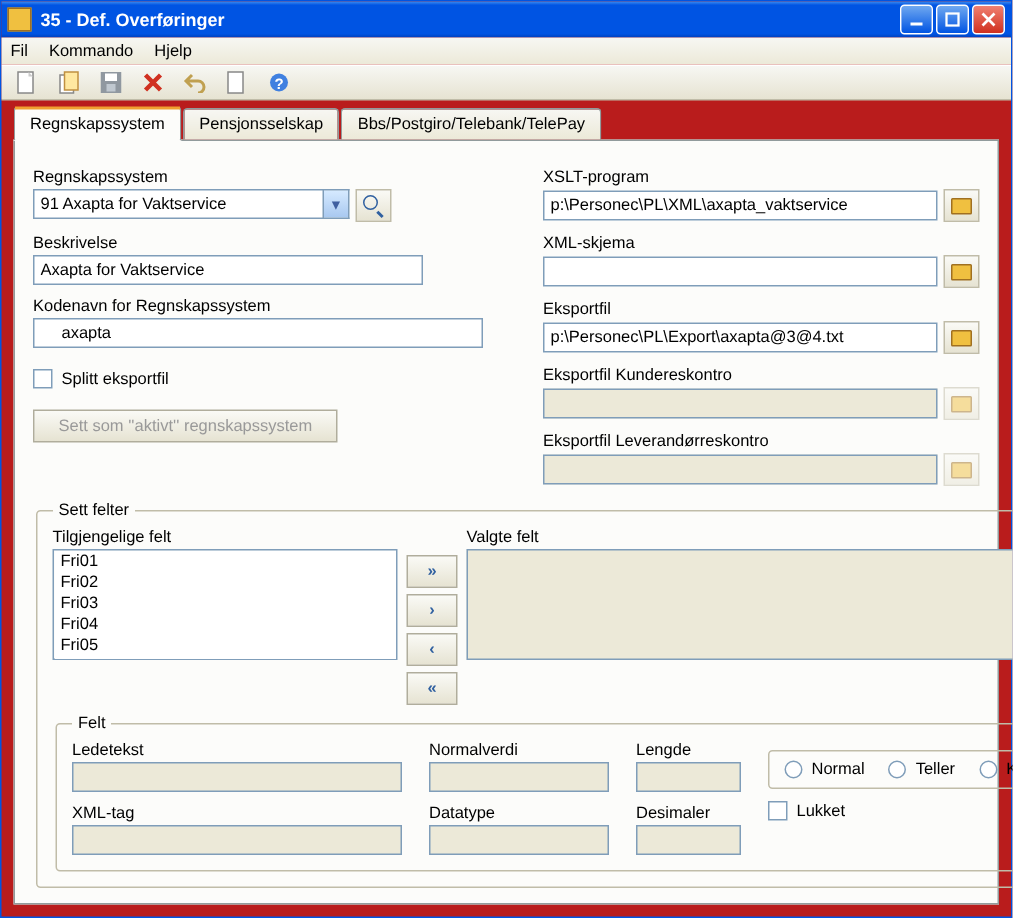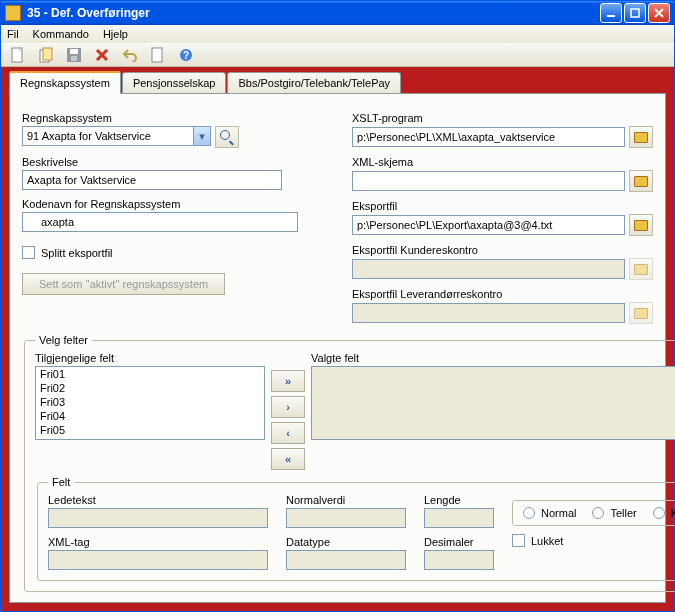--- a/index.html
+++ b/index.html
@@ -350,34 +350,34 @@
       <div class="tab active">Regnskapssystem</div>
       <div class="tab">Pensjonsselskap</div>
       <div class="tab">Bbs/Postgiro/Telebank/TelePay</div>
     </div>
     <div class="tab-panel">
 
       <div class="row2">
         <div class="col" style="flex:0 0 290px;">
           <span class="field-label">Regnskapssystem</span>
           <div class="combo-wrap">
-            <div class="combo" style="width:172px;flex:none;">
+            <div class="combo" style="width:194px;flex:none;">
               <span>91 Axapta for Vaktservice</span>
             </div>
             <div class="combo-btn">▾</div>
             <div class="icon-btn">
                 <div class="magnifier"></div>
               </div>
           </div>
 
           <span class="field-label">Beskrivelse</span>
           <input class="text-input" style="width: 260px;" value="Axapta for Vaktservice">
 
           <span class="field-label">Kodenavn for Regnskapssystem</span>
-          <input class="text-input" style="width: 276px; padding-left: 18px;" value="axapta">
+          <input class="text-input" style="width: 300px; padding-left: 18px;" value="axapta">
 
           <div class="checkbox-row">
             <div class="checkbox"></div>
             <span>Splitt eksportfil</span>
           </div>
 
           <button class="main-btn">Sett som ''aktivt'' regnskapssystem</button>
         </div>
 
         <div class="col">
@@ -417,21 +417,21 @@
           <div class="field-row-with-btn">
             <input class="text-input readonly" readonly="" value="" style="">
             <div class="icon-btn disabled">
                 <div class="folder-ico"></div>
               </div>
           </div>
         </div>
       </div>
 
       <fieldset>
-        <legend>Velg felter</legend>
+        <legend>Sett felter</legend>
 
         <div class="transfer-row">
           <div style="width:230px;">
             <span class="field-label" style="margin-top:0">Tilgjengelige felt</span>
             <div class="list-box" id="avail-list">
                 <div class="list-item">Fri01</div>
                 <div class="list-item">Fri02</div>
                 <div class="list-item">Fri03</div>
                 <div class="list-item">Fri04</div>
                 <div class="list-item">Fri05</div>

